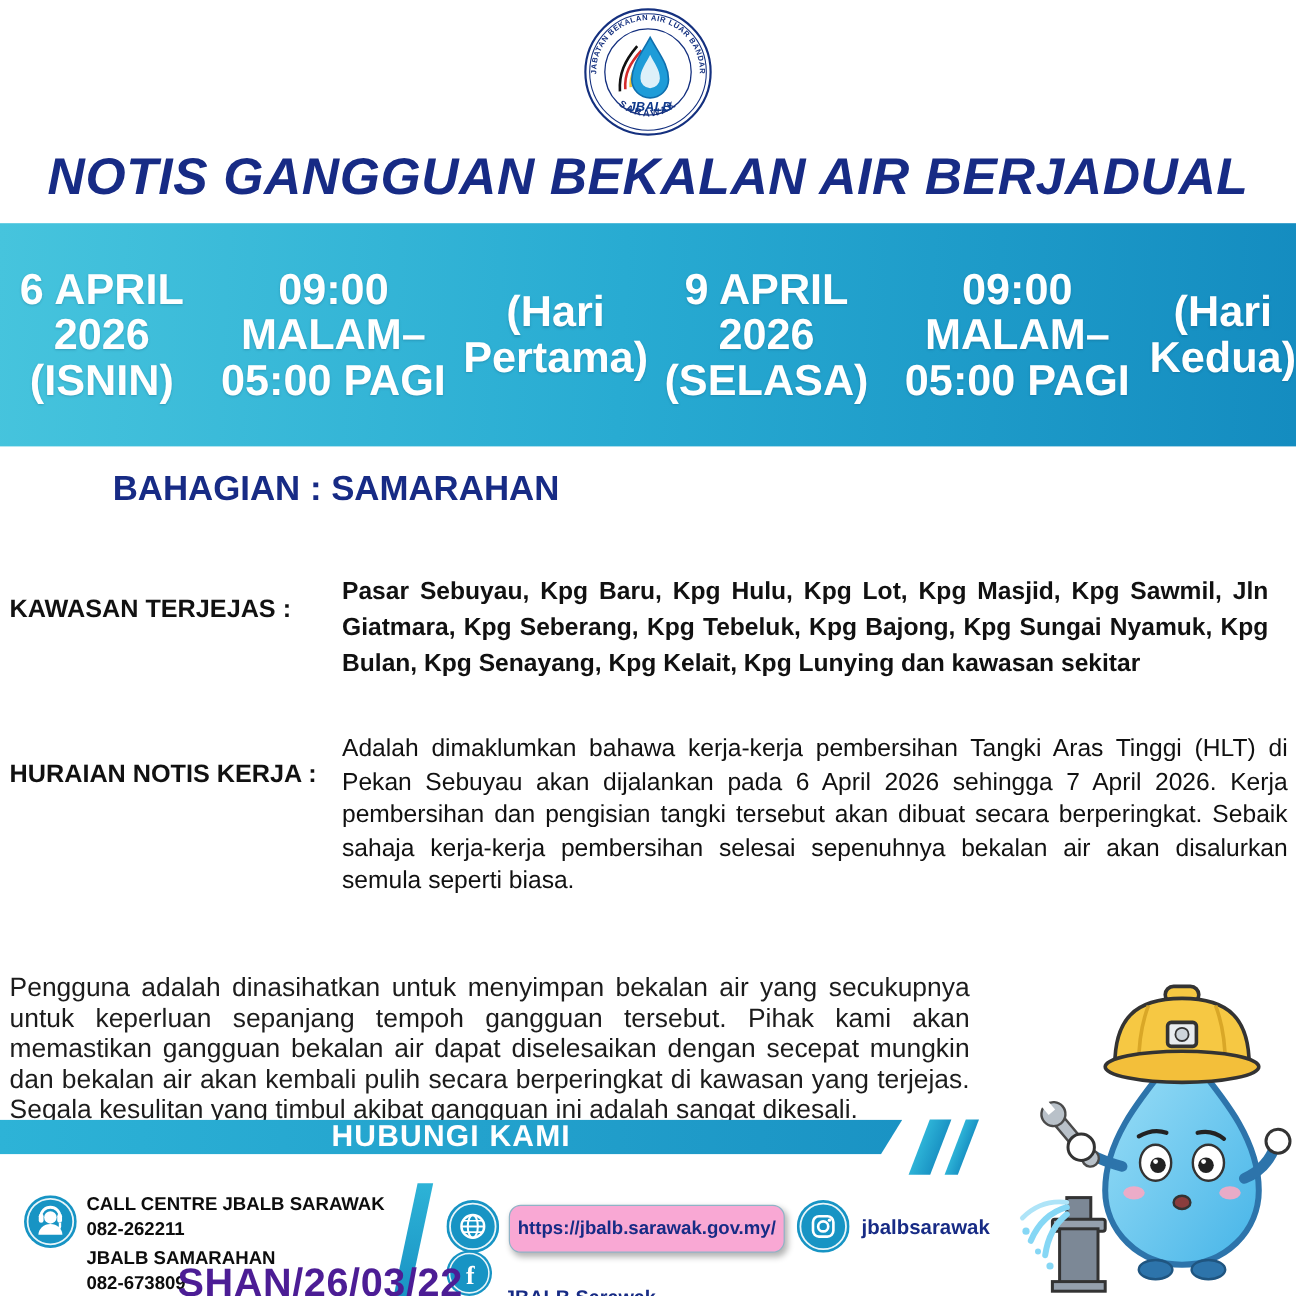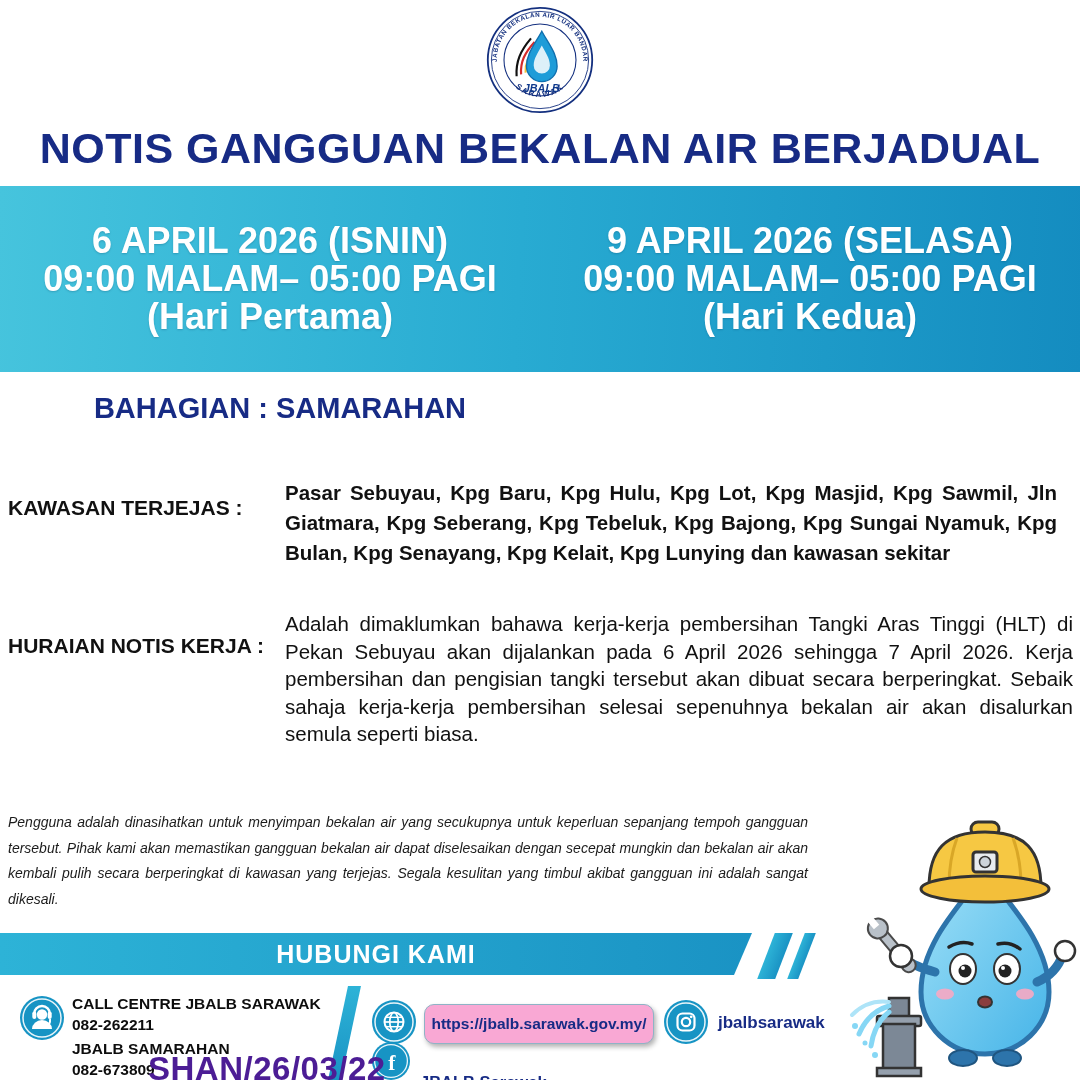--- a/index.html
+++ b/index.html
@@ -9,31 +9,31 @@
     font-family:"Liberation Sans","DejaVu Sans",sans-serif;
   }
   .abs{position:absolute;}
 
   
   .logo{left:486px;top:6px;width:108px;height:108px;}
 
   
   .title{
     left:0;top:124px;width:1080px;text-align:center;
-    font-size:43px;font-weight:bold;color:#172b85;letter-spacing:.5px;
+    font-size:43px;font-weight:bold;color:#172b85;letter-spacing:.5px;font-style:italic;
   }
 
   
   .banner{
     left:0;top:186px;width:1080px;height:186px;
     background:linear-gradient(93deg,#46c4dd 0%,#28abd2 48%,#148cc0 100%);
     display:flex;color:#fff;
   }
   .banner .day{
-    width:50%;display:flex;flex-direction:column;justify-content:center;
+    width:50%;display:flex;justify-content:center;
     align-items:center;text-align:center;
   }
   .banner .line{font-size:36px;font-weight:bold;line-height:1.05;text-shadow:0 1px 2px rgba(0,60,90,.25);}
 
   
   .region-bahagian{left:40px;top:392px;width:480px;text-align:center;font-size:29px;font-weight:bold;color:#172b85;}
   .region-daerah{left:580px;top:388px;width:440px;text-align:center;font-size:29px;font-weight:bold;color:#172b85;}
 
   
   .sec-label{left:8px;width:274px;font-size:21px;font-weight:bold;color:#111;}
@@ -43,27 +43,27 @@
     line-height:30px;text-align:justify;
   }
   .huraian-label{top:634px;}
   .huraian-text{
     left:285px;top:610px;width:788px;font-size:20.5px;color:#111;
     line-height:27.5px;text-align:justify;
   }
 
   
   .advisory{
-    left:8px;top:810px;width:800px;font-size:14px;font-style:italic;color:#1c1c1c;
+    left:8px;top:810px;width:800px;font-size:22px;color:#1c1c1c;
     line-height:25.5px;text-align:justify;
   }
 
   
   .hubungi-bar{
-    left:0;top:933px;width:752px;height:42px;
+    left:0;top:933px;width:752px;height:29px;
     background:linear-gradient(90deg,#2db3d7,#1a93c4);
     clip-path:polygon(0 0,100% 0,calc(100% - 18px) 100%,0 100%);
     display:flex;align-items:center;justify-content:center;
     color:#fff;font-size:25px;font-weight:bold;letter-spacing:1px;
   }
   .bar-stripe{top:933px;height:46px;background:linear-gradient(90deg,#2db3d7,#1a93c4);transform:skewX(-21deg);}
   .stripe1{left:766px;width:18px;}
   .stripe2{left:796px;width:11px;}
 
   

